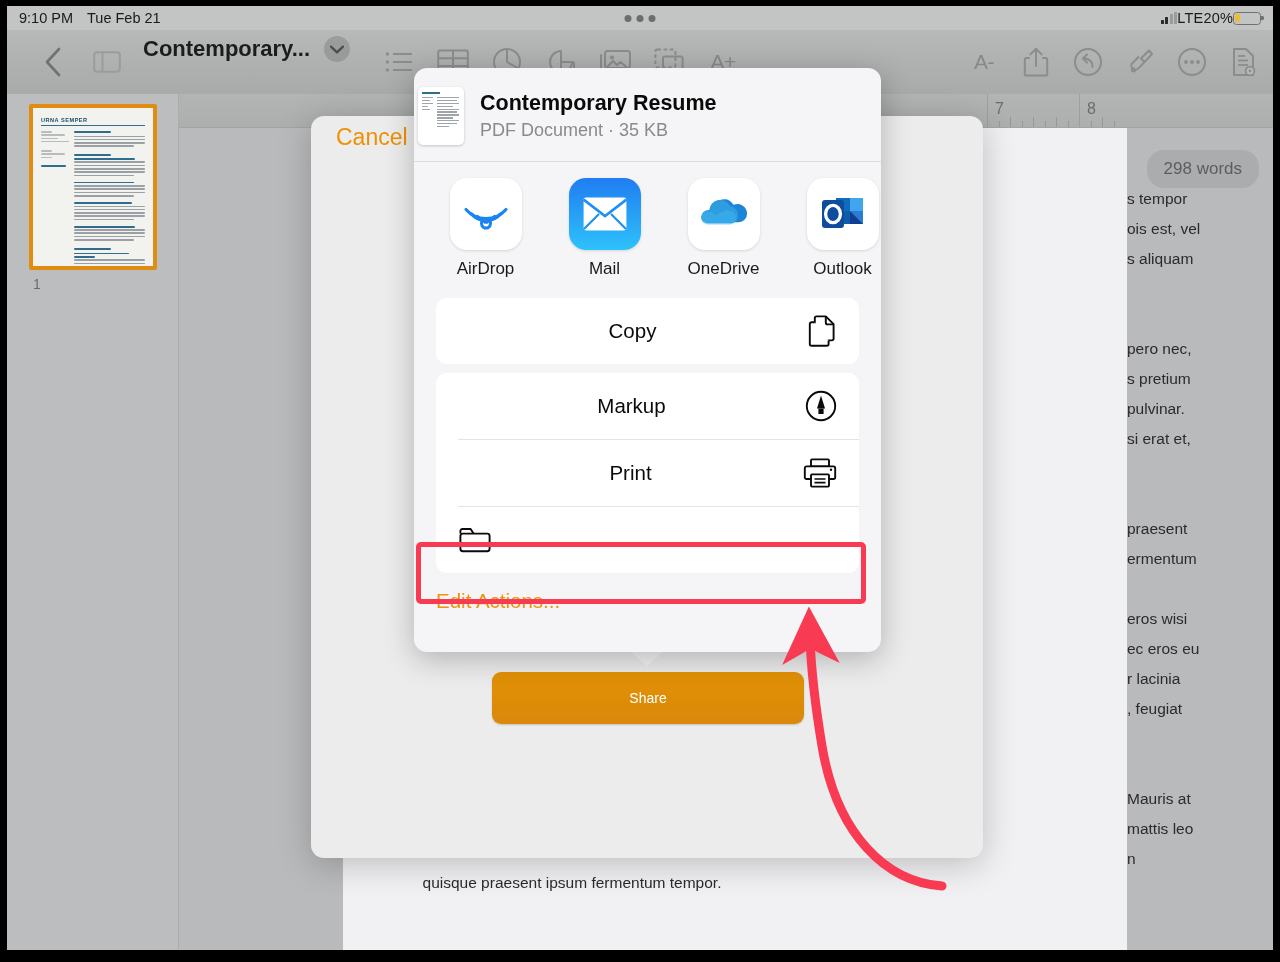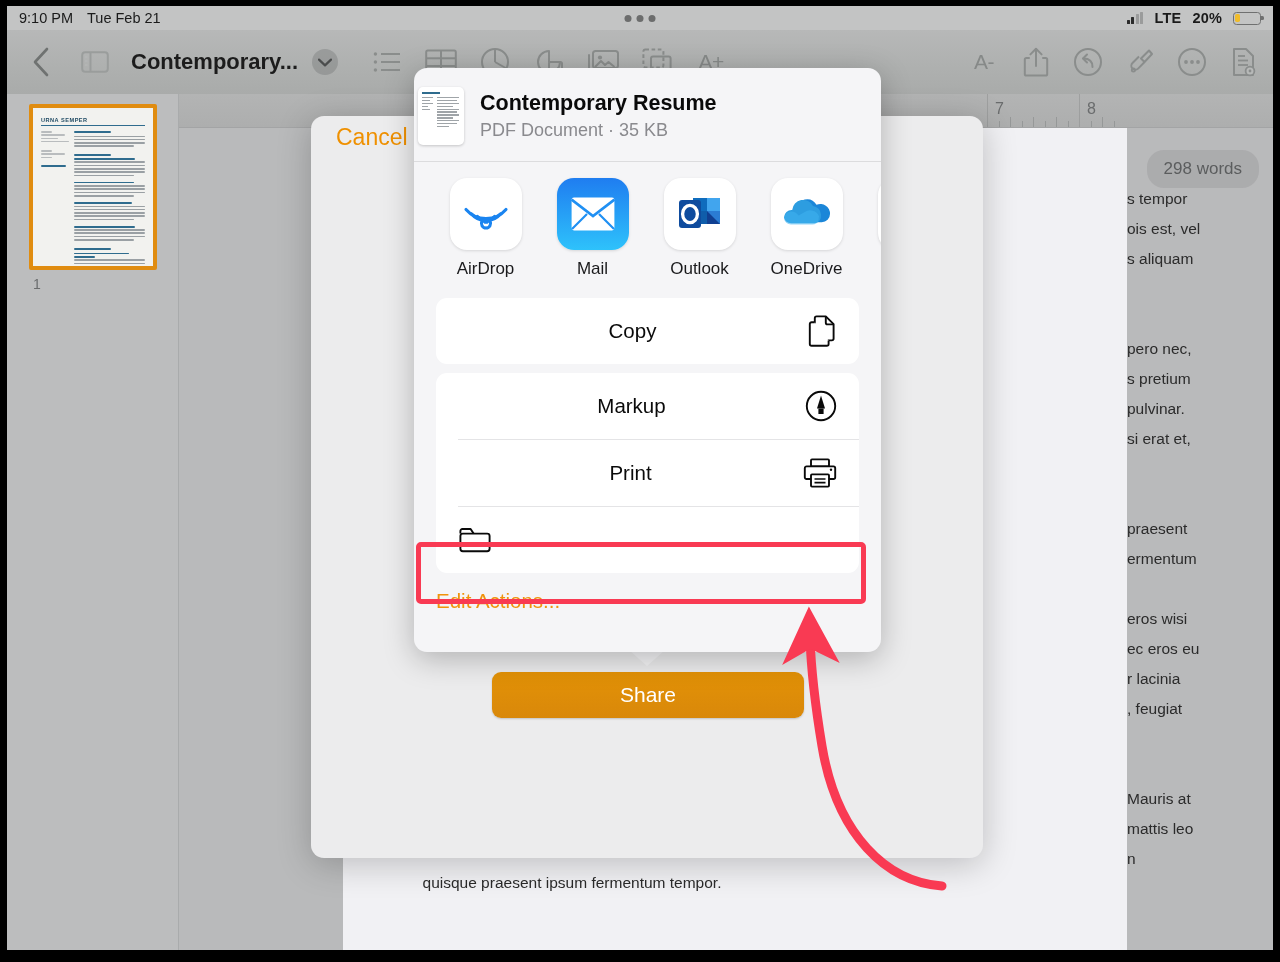--- a/index.html
+++ b/index.html
@@ -33,21 +33,21 @@
     font-size: 14.5px; color: #1a1a1a;
   }
   .sb-time { font-weight: 400; margin-right: 14px; }
   .sb-date { font-weight: 400; }
   .sb-spacer { flex: 1; }
   .sb-dots {
     display: flex; gap: 5px; align-items: center;
     position: absolute; left: 50%; transform: translateX(-50%);
   }
   .sb-dots i { width: 7px; height: 7px; border-radius: 50%; background: #6c6d6d; display: block; }
-  .sb-right { display: flex; align-items: center; gap: 11px; font-weight: bold; }
+  .sb-right { display: flex; align-items: center; gap: 0; }
   .sig { display: flex; align-items: flex-end; gap: 1.5px; height: 12px; }
   .sig b { display: block; width: 3px; background: #2b2b2b; border-radius: 0.5px; }
   .sig b:nth-child(1) { height: 4px; }
   .sig b:nth-child(2) { height: 7px; }
   .sig b:nth-child(3) { height: 10px; background: #9a9b9b; }
   .sig b:nth-child(4) { height: 12px; background: #9a9b9b; }
   .sb-lte { font-size: 14.5px; letter-spacing: .2px; }
   .batt {
     position: relative; width: 28px; height: 13px;
     border: 1.4px solid #6f7070; border-radius: 3.5px; padding: 1.3px;
@@ -58,21 +58,21 @@
   }
   .batt i { display:block; height:100%; width: 22%; background: #f0bc2a; border-radius: 1.8px; }
 
   
   .toolbar {
     position: absolute; left: 0; top: 24px;
     width: 100%; height: 64px;
     background: linear-gradient(180deg,#b7b8b8 0%, #aeb0af 60%, #a9abaa 100%);
     display: flex; align-items: center;
   }
-  .tb-left { display: flex; align-items: center; gap: 2px; padding-left: 8px; }
+  .tb-left { display: flex; gap: 2px; padding-left: 20px; }
   .tb-btn {
     width: 52px; height: 52px;
     display: flex; align-items: center; justify-content: center;
     color: #6f7271;
   }
   .doc-title {
     font-size: 22px; font-weight: bold; color: #1c1c1c;
     margin-left: 8px; white-space: nowrap;
   }
   .chev-circle {
@@ -152,24 +152,24 @@
     width: 672px; height: 742px;
     background: #ececed; border-radius: 13px;
     box-shadow: 0 6px 34px rgba(0,0,0,.22);
   }
   .cancel {
     position:absolute; left: 25px; top: 8px;
     font-size: 23px; color: #ef9000;
   }
   .share-btn {
     position:absolute; left: 181px; top: 556px;
-    width: 312px; height: 46px;
+    width: 312px; height: 52px;
     background: linear-gradient(180deg,#e39206,#d9880a);
     border-radius: 9px;
-    color:#fff; font-size: 21px;
+    color:#fff; font-size: 14px;
     display:flex; align-items:center; justify-content:center;
     box-shadow: 0 1px 2px rgba(0,0,0,.18);
   }
 
   
   .sheet {
     position:absolute; left: 407px; top: 62px;
     width: 467px; height: 584px;
     background: #f5f5f7; border-radius: 13px;
     box-shadow: 0 7px 30px rgba(0,0,0,.25);
@@ -189,21 +189,21 @@
   }
   .ft-title { height: 2px; background:#2f6c8e; width: 48%; margin-bottom: 3px; }
   .ft-l { height:1.3px; background:#9fa4a8; margin-bottom:1.6px; }
   .ft-l.w1{width:88%} .ft-l.w2{width:70%} .ft-l.w3{width:94%} .ft-l.w4{width:52%}
   .ft-cols{display:flex;gap:3px}
   .ft-cols .c1{width:12px}.ft-cols .c2{flex:1}
   .sh-name { font-size: 21.5px; font-weight: bold; color:#0a0a0a; line-height: 1.2; }
   .sh-sub { font-size: 18px; color: #8a8a8e; margin-top: 3px; }
   .hr { height: 1px; background: #dcdcde; margin: 0 0px; }
 
-  .apps { display:flex; gap: 0px; padding: 16px 18px 10px 18px; overflow:hidden; }
+  .apps { display:flex; gap: 12px; padding: 16px 18px 10px 18px; overflow:hidden; }
   .app { width: 107px; flex: none; display:flex; flex-direction:column; align-items:center; }
   .app-ico {
     width: 72px; height: 72px; border-radius: 17px;
     display:flex; align-items:center; justify-content:center;
     box-shadow: 0 1px 3px rgba(0,0,0,.13);
     background:#fff; overflow:hidden;
   }
   .app-label { margin-top: 9px; font-size: 17px; color:#1a1a1c; }
 
   .group {
@@ -562,42 +562,42 @@
             <rect x="1.6" y="1.6" width="42.8" height="32.8" rx="2.4" fill="#fff"></rect>
             <path d="M1.6 3.6 L23 20 L44.4 3.6" fill="none" stroke="#2090f3" stroke-width="2.6"></path>
             <path d="M2 33 L17 18 M44 33 L29 18" fill="none" stroke="#2090f3" stroke-width="2.2"></path>
           </svg>
         </div>
         <span class="app-label">Mail</span>
       </div>
 
       <div class="app">
         <div class="app-ico">
+          <svg width="54" height="34" viewBox="0 0 54 34">
+            <path d="M16 12 a11 11 0 0 1 20.5-4.2 A9.6 9.6 0 0 1 50 17 a8.2 8.2 0 0 1-8.2 8.2 H14 A8.6 8.6 0 0 1 16 12 Z" fill="#1b86d8"></path>
+            <path d="M4 20.5 a7.6 7.6 0 0 1 8.2-7.5 A11 11 0 0 1 33 9 a9 9 0 0 1 8 8.6 l-.2 3.4 a7 7 0 0 1-6.6 5.2 H11.6 A7.6 7.6 0 0 1 4 20.5 Z" fill="#2d9de0"></path>
+            <path d="M4 21.3 a7 7 0 0 1 7-6.8 c4 0 6 2 7.6 4 l6.2-3.6 a9.8 9.8 0 0 1 14.2 4.3 l-.5 4 a6.6 6.6 0 0 1-6.4 4.3 H11 A7 7 0 0 1 4 21.3 Z" fill="#3fb3f0" opacity="0.55"></path>
+          </svg>
+        </div>
+        <span class="app-label">OneDrive</span>
+      </div>
+
+      <div class="app">
+        <div class="app-ico">
           <svg width="48" height="44" viewBox="0 0 48 44">
             <rect x="17" y="6" width="14" height="13" fill="#0f6cbd"></rect>
             <rect x="31" y="6" width="13" height="13" fill="#41a5ee"></rect>
             <rect x="17" y="19" width="14" height="13" fill="#0f5daa"></rect>
             <rect x="31" y="19" width="13" height="13" fill="#2b7cd3"></rect>
             <path d="M31 19 L44 32 L31 32 Z" fill="#103f91"></path>
             <rect x="3" y="8" width="22" height="28" rx="3" fill="#0f4c9e"></rect>
             <ellipse cx="14" cy="22" rx="7.4" ry="8.6" fill="none" stroke="#fff" stroke-width="3.3"></ellipse>
           </svg>
         </div>
         <span class="app-label">Outlook</span>
-      </div>
-
-      <div class="app">
-        <div class="app-ico">
-          <svg width="54" height="34" viewBox="0 0 54 34">
-            <path d="M16 12 a11 11 0 0 1 20.5-4.2 A9.6 9.6 0 0 1 50 17 a8.2 8.2 0 0 1-8.2 8.2 H14 A8.6 8.6 0 0 1 16 12 Z" fill="#1b86d8"></path>
-            <path d="M4 20.5 a7.6 7.6 0 0 1 8.2-7.5 A11 11 0 0 1 33 9 a9 9 0 0 1 8 8.6 l-.2 3.4 a7 7 0 0 1-6.6 5.2 H11.6 A7.6 7.6 0 0 1 4 20.5 Z" fill="#2d9de0"></path>
-            <path d="M4 21.3 a7 7 0 0 1 7-6.8 c4 0 6 2 7.6 4 l6.2-3.6 a9.8 9.8 0 0 1 14.2 4.3 l-.5 4 a6.6 6.6 0 0 1-6.4 4.3 H11 A7 7 0 0 1 4 21.3 Z" fill="#3fb3f0" opacity="0.55"></path>
-          </svg>
-        </div>
-        <span class="app-label">OneDrive</span>
       </div>
 
       <div class="app">
         <div class="app-ico">
           
         </div>
 
       </div>
     </div>
 

